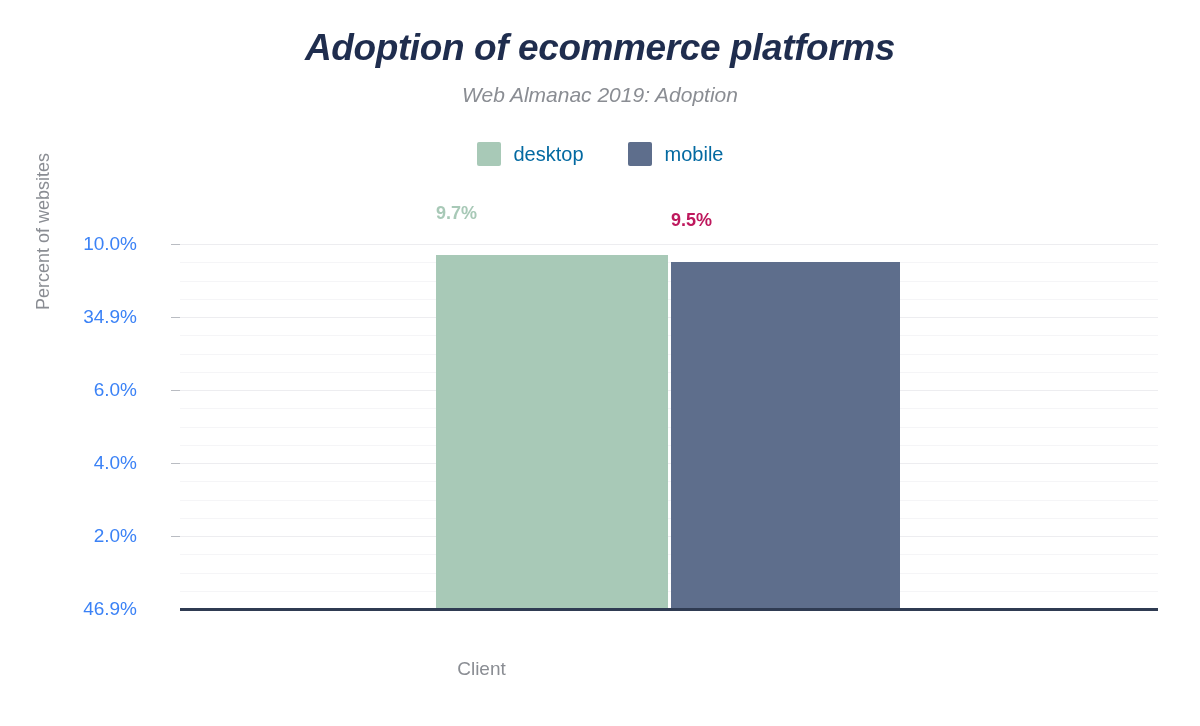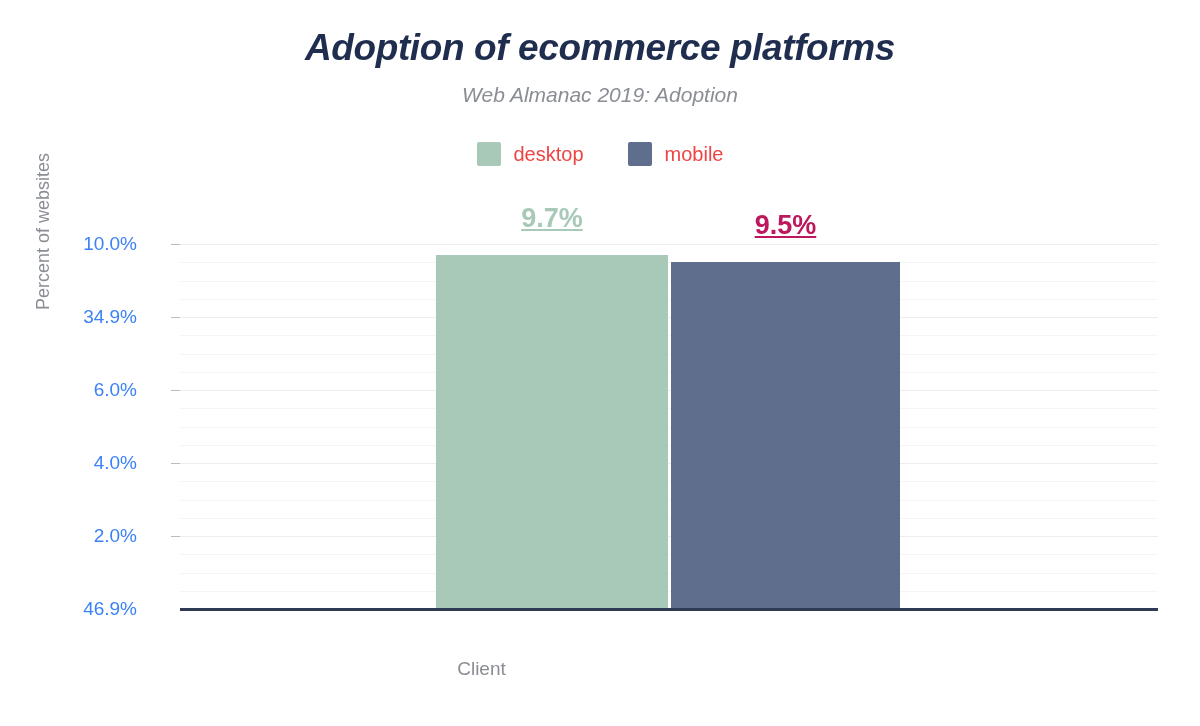--- a/index.html
+++ b/index.html
@@ -59,21 +59,21 @@
     gap: 13px;
   }
   .legend-swatch {
     width: 24px;
     height: 24px;
     border-radius: 2px;
     display: block;
   }
   .legend-label {
     font-size: 20px;
-    color: #ef4444;
+    color: #0369a1;
     line-height: 1;
   }
 
   
   .plot-area {
     position: absolute;
     left: 180px;
     top: 244px;
     width: 978px;
     height: 366px;
@@ -154,25 +154,23 @@
     top: 658px;
     width: 963px;
     text-align: center;
     font-size: 19px;
     color: #8a8d93;
   }
 
   
   .value-label {
     position: absolute;
-    font-size: 27px;
+    font-size: 18px;
     font-weight: bold;
-    text-align: center;
     white-space: nowrap;
-    text-decoration: underline;
   }
 </style>
 </head>
 <body>
 
 <div class="chart-header">
   <h1 class="chart-title">Adoption of ecommerce platforms</h1>
   <h2 class="chart-subtitle">Web Almanac 2019: Adoption</h2>
 </div>
 

